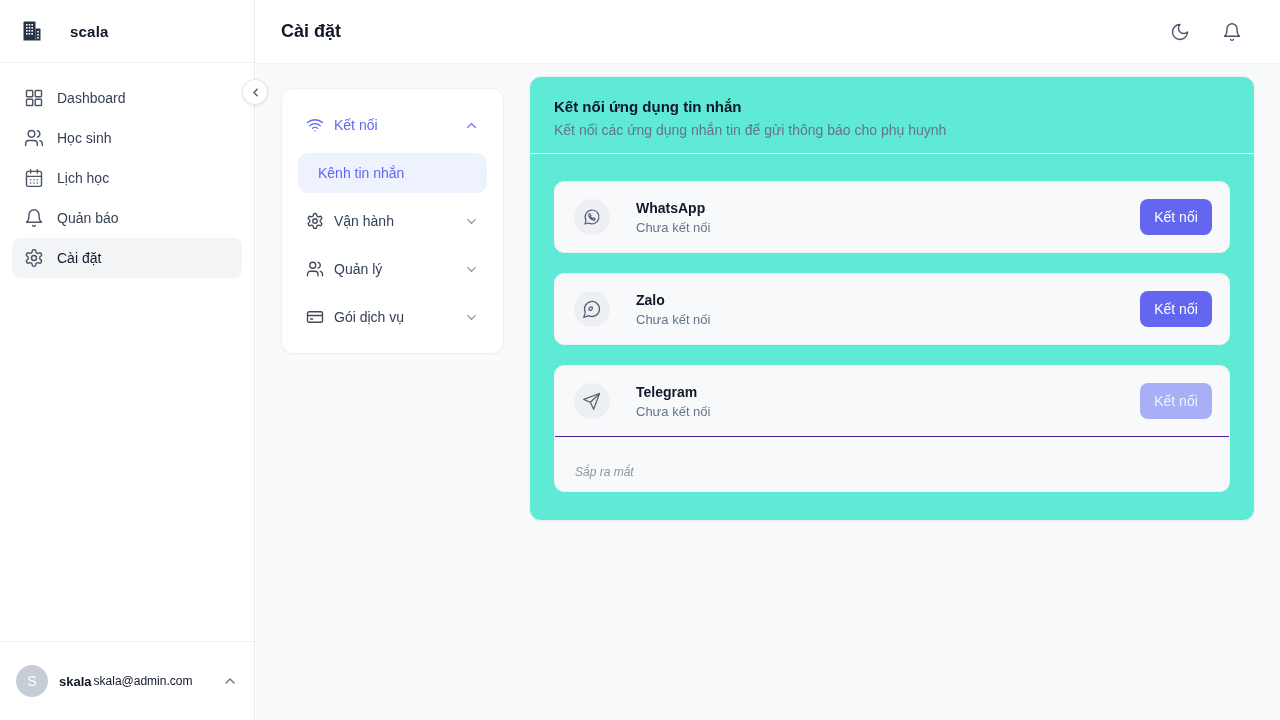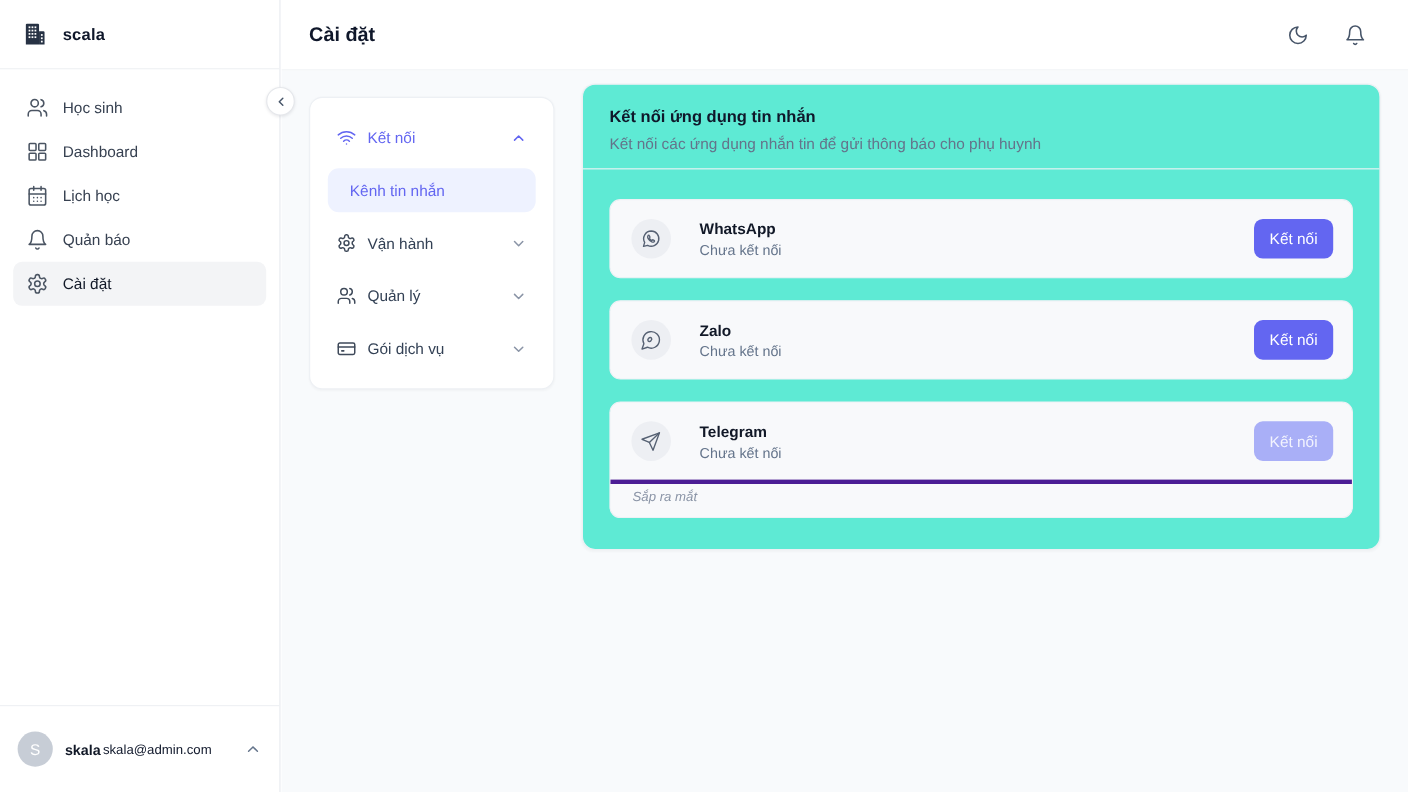--- a/index.html
+++ b/index.html
@@ -5,21 +5,21 @@
   * { margin:0; padding:0; box-sizing:border-box; }
   html,body { width:1280px; height:720px; overflow:hidden; }
   body { font-family:"Liberation Sans","DejaVu Sans",sans-serif; background:#ffffff; color:#111827; }
   .app { position:relative; width:1280px; height:720px; background:#ffffff; }
 
   
   .sidebar { position:absolute; left:0; top:0; width:255px; height:720px; background:#ffffff;
              border-right:1px solid #e7eaef; display:flex; flex-direction:column; z-index:2; }
   .sidebar-header { height:63px; flex:0 0 63px; border-bottom:1px solid #eef0f3; display:flex;
                     align-items:center; gap:13px; padding:0 20px; }
-  .brand-name { font-size:15px; font-weight:700; color:#0f172a; letter-spacing:.2px; }
+  .brand-name { font-size:15px; font-weight:700; color:#0f172a; letter-spacing:.2px;margin-left:13px; }
   .nav { flex:1 1 auto; padding:15px 12px; display:flex; flex-direction:column; }
   .nav-item { height:40px; display:flex; align-items:center; gap:13px; padding:0 12px;
               border-radius:8px; font-size:14px; color:#374151; cursor:pointer; }
   .nav-item .ic { display:flex; color:#4b5563; }
   .nav-item.active { background:#f3f4f6; color:#111827; }
   .sidebar-footer { flex:0 0 79px; border-top:1px solid #eef0f3; display:flex; align-items:center;
                     gap:11px; padding:0 16px; }
   .avatar { width:32px; height:32px; border-radius:50%; background:#c7cdd6; color:#ffffff;
             font-size:14px; display:flex; align-items:center; justify-content:center; }
   .user-meta { display:flex; flex-direction:row; gap:2px; flex:1; }
@@ -68,21 +68,21 @@
   .app-row { background:#f8f9fb; border:1px solid #eef1f5; border-radius:10px; }
   .app-row-main { height:70px; display:flex; align-items:center; padding:0 17px 0 19px; }
   .app-icon { width:36px; height:36px; border-radius:50%; background:#edeff3; display:flex;
               align-items:center; justify-content:center; color:#566173; flex:0 0 36px; }
   .app-texts { margin-left:26px; display:flex; flex-direction:column; gap:4px; flex:1; }
   .app-name { font-size:14px; font-weight:700; color:#111827; }
   .app-status { font-size:13px; color:#64748b; }
   .connect-btn { width:72px; height:36px; border:none; border-radius:8px; background:#6366f1;
                  color:#ffffff; font-size:14px; font-family:inherit; cursor:pointer; }
   .connect-btn.disabled { background:#a9aff7; color:rgba(255,255,255,.85); cursor:default; }
-  .app-row-note { border-top:4px solid #4c1d95; padding:4px 20px 12px 20px; font-size:12px;
+  .app-row-note { border-top:1px solid #4c1d95; padding:28px 20px 12px 20px; font-size:12px;
                   font-style:italic; color:#8a94a6; }
 
   svg { display:block; }
 </style>
 </head>
 <body>
 
 <div class="app">
 
   <aside class="sidebar">
@@ -110,38 +110,38 @@
           </g>
         </svg>
       </span>
       <span class="brand-name">scala</span>
     </div>
 
     <nav class="nav">
       <div class="nav-item">
         <span class="ic">
           <svg width="20" height="20" viewBox="0 0 24 24" fill="none" stroke="currentColor" stroke-width="1.7" stroke-linecap="round" stroke-linejoin="round">
+            <rect x="3" y="3" width="7.5" height="7.5" rx="1"></rect>
+              <rect x="13.5" y="3" width="7.5" height="7.5" rx="1"></rect>
+            <rect x="3" y="13.5" width="7.5" height="7.5" rx="1"></rect>
+              <rect x="13.5" y="13.5" width="7.5" height="7.5" rx="1"></rect>
+          </svg>
+        </span>
+        <span>Dashboard</span>
+      </div>
+      <div class="nav-item">
+        <span class="ic">
+          <svg width="20" height="20" viewBox="0 0 24 24" fill="none" stroke="currentColor" stroke-width="1.7" stroke-linecap="round" stroke-linejoin="round">
             <path d="M16 21v-2a4 4 0 0 0-4-4H6a4 4 0 0 0-4 4v2"></path>
               <circle cx="9" cy="7" r="4"></circle>
             <path d="M22 21v-2a4 4 0 0 0-3-3.87"></path>
               <path d="M16 3.13a4 4 0 0 1 0 7.75"></path>
           </svg>
         </span>
         <span>Học sinh</span>
-      </div>
-      <div class="nav-item">
-        <span class="ic">
-          <svg width="20" height="20" viewBox="0 0 24 24" fill="none" stroke="currentColor" stroke-width="1.7" stroke-linecap="round" stroke-linejoin="round">
-            <rect x="3" y="3" width="7.5" height="7.5" rx="1"></rect>
-              <rect x="13.5" y="3" width="7.5" height="7.5" rx="1"></rect>
-            <rect x="3" y="13.5" width="7.5" height="7.5" rx="1"></rect>
-              <rect x="13.5" y="13.5" width="7.5" height="7.5" rx="1"></rect>
-          </svg>
-        </span>
-        <span>Dashboard</span>
       </div>
       <div class="nav-item">
         <span class="ic">
           <svg width="20" height="20" viewBox="0 0 24 24" fill="none" stroke="currentColor" stroke-width="1.7" stroke-linecap="round" stroke-linejoin="round">
             <rect x="3" y="4" width="18" height="18" rx="2"></rect>
               <path d="M16 2v4M8 2v4M3 10h18"></path>
             <path d="M8 14h.01M12 14h.01M16 14h.01M8 18h.01M12 18h.01M16 18h.01"></path>
           </svg>
         </span>
         <span>Lịch học</span>

